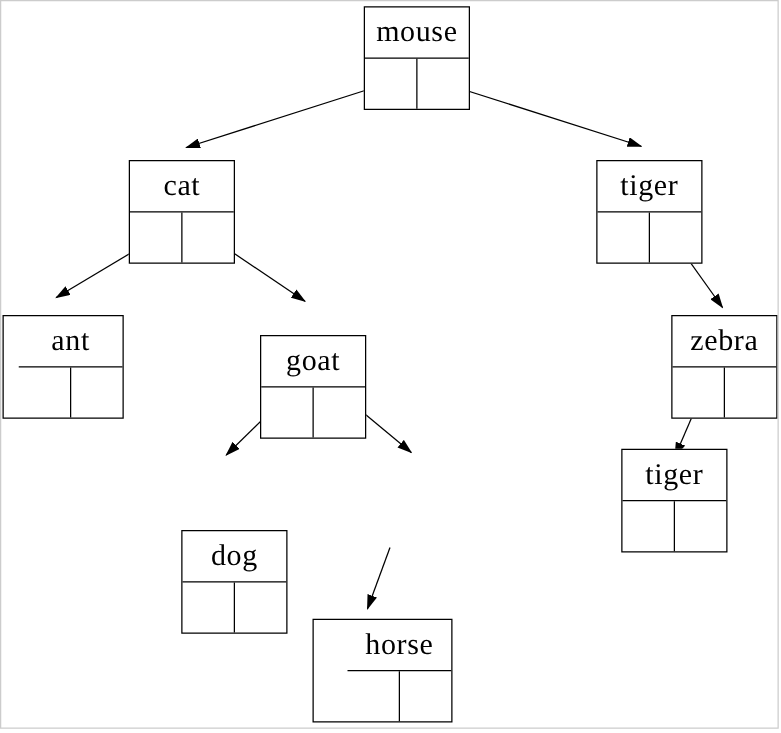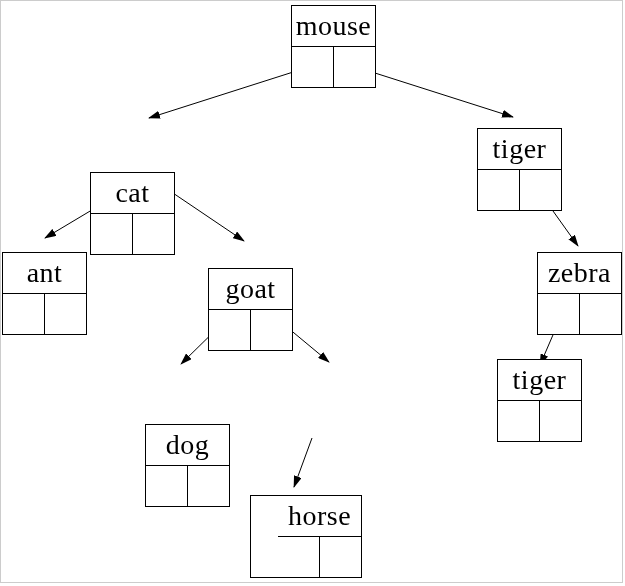--- a/index.html
+++ b/index.html
@@ -36,21 +36,21 @@
     width: 83px;
     border: 1px solid #000000;
     background: #ffffff;
   }
   .node .label {
     height: 40px;
     border-bottom: 1px solid #000000;
     display: flex;
     align-items: center;
     justify-content: center;
-    font-size: 28px;
+    font-size: 24px;
     color: #000000;
     letter-spacing: 0.5px;
   }
   .node .cells {
     display: flex;
     height: 40px;
   }
   .node .cell {
     flex: 1;
   }
@@ -81,37 +81,37 @@
   </svg>
 
   <div class="node" style="left:291px; top:5px;">
     <div class="label">mouse</div>
     <div class="cells">
       <div class="cell left"></div>
       <div class="cell right"></div>
     </div>
   </div>
 
-  <div class="node" style="left:90px; top:128px;margin-top:44px;">
+  <div class="node" style="left:103px; top:128px;">
     <div class="label">cat</div>
     <div class="cells">
       <div class="cell left"></div>
       <div class="cell right"></div>
     </div>
   </div>
 
   <div class="node" style="left:477px; top:128px;">
     <div class="label">tiger</div>
     <div class="cells">
       <div class="cell left"></div>
       <div class="cell right"></div>
     </div>
   </div>
 
-  <div class="node" style="left:2px; top:252px;">
+  <div class="node" style="left:2px; top:252px;padding-left:12px;">
     <div class="label">ant</div>
     <div class="cells">
       <div class="cell left"></div>
       <div class="cell right"></div>
     </div>
   </div>
 
   <div class="node" style="left:208px; top:252px;margin-top:16px;">
     <div class="label">goat</div>
     <div class="cells">

